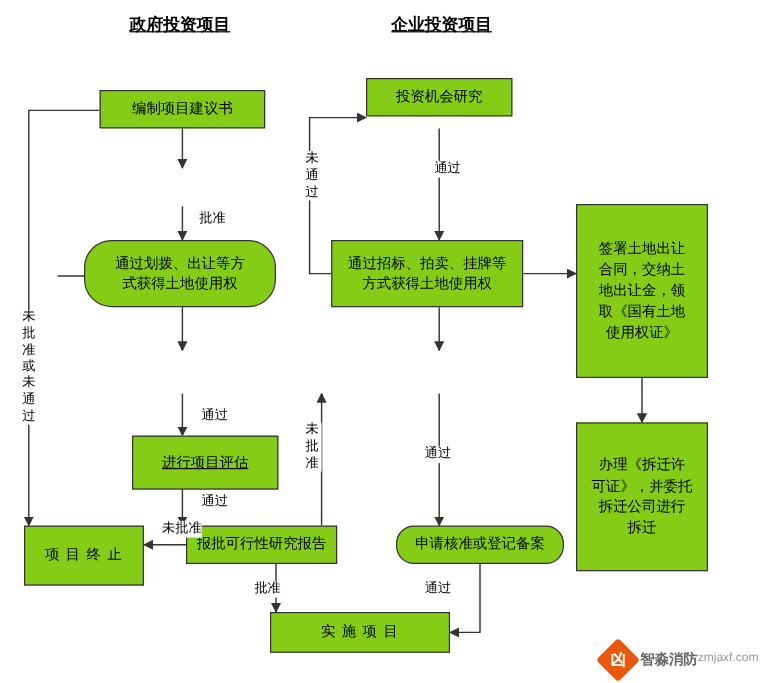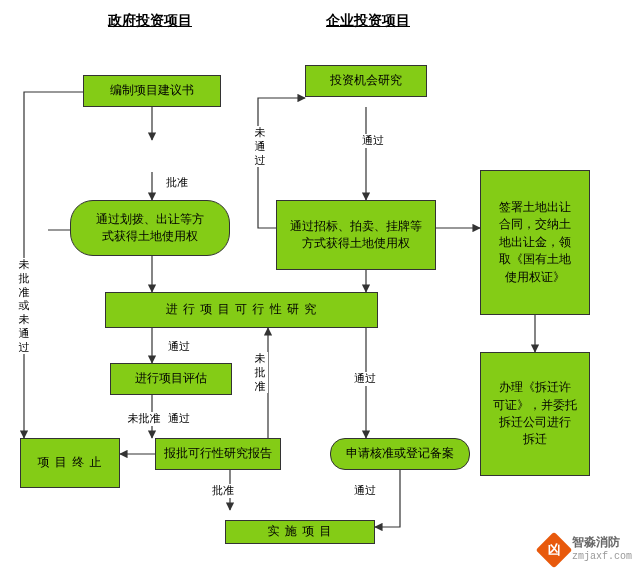--- a/index.html
+++ b/index.html
@@ -55,21 +55,21 @@
     width:26px;height:26px;
     background:#e8590c;
     transform:rotate(45deg);
     border-radius:3px;
     display:flex;align-items:center;justify-content:center;
   }
   .wm-logo span{
     transform:rotate(-45deg);
     color:#fff;font-size:13px;font-weight:bold;
   }
-  .wm-txt{display:flex;flex-direction:column;line-height:1.15;font-family:Liberation Mono, monospace;}
+  .wm-txt{display:flex;flex-direction:row;line-height:1.15;}
   .wm-t1{font-size:12px;color:#666;font-weight:bold;}
   .wm-t2{font-size:10px;color:#999;}
 </style>
 </head>
 <body>
 
 <div id="canvas">
 
   <svg class="lines">
     <defs>
@@ -110,57 +110,56 @@
     </g>
   </svg>
 
   <div class="title" style="left:92px;top:12px;width:116px;">政府投资项目</div>
   <div class="title" style="left:310px;top:12px;width:116px;">企业投资项目</div>
 
   <div class="node" style="left:83px;top:75px;width:138px;height:32px;">编制项目建议书</div>
   <div class="node" style="left:70px;top:200px;width:160px;height:56px;border-radius:23px;">通过划拨、出让等方
 式获得土地使用权</div>
   <div class="node" style="left:305px;top:65px;width:122px;height:32px;">投资机会研究</div>
-  <div class="node" style="left:276px;top:200px;width:160px;height:70px;">通过招标、拍卖、挂牌等
+  <div class="node" style="left:276px;top:200px;width:160px;height:56px;">通过招标、拍卖、挂牌等
 方式获得土地使用权</div>
   <div class="node" style="left:480px;top:170px;width:110px;height:145px;">签署土地出让
 合同，交纳土
 地出让金，领
 取《国有土地
 使用权证》</div>
-  <div class="node" style="left:105px;top:292px;width:273px;height:36px;letter-spacing:1px;">进 行 项 目 可 行 性 研 究</div>
-  <div class="node" style="left:110px;top:363px;width:122px;height:32px;">进行项目评估</div>
+  <div class="node" style="left:110px;top:363px;width:122px;height:45px;text-decoration:underline;">进行项目评估</div>
   <div class="node" style="left:480px;top:352px;width:110px;height:124px;">办理《拆迁许
 可证》，并委托
 拆迁公司进行
 拆迁</div>
   <div class="node" style="left:20px;top:438px;width:100px;height:50px;letter-spacing:1px;">项 目 终 止</div>
   <div class="node" style="left:155px;top:438px;width:126px;height:32px;">报批可行性研究报告</div>
   <div class="node" style="left:330px;top:438px;width:140px;height:32px;border-radius:15px;">申请核准或登记备案</div>
-  <div class="node" style="left:225px;top:510px;width:150px;height:24px;letter-spacing:1px;margin-top:10px;">实 施 项 目</div>
+  <div class="node" style="left:225px;top:510px;width:150px;height:34px;letter-spacing:1px;">实 施 项 目</div>
 
   <div class="lbl" style="left:160px;top:176px;width:34px;">批准</div>
   <div class="lbl" style="left:356px;top:134px;width:34px;">通过</div>
   <div class="lbl" style="left:252px;top:126px;width:16px;">未
 通
 过</div>
   <div class="lbl" style="left:16px;top:258px;width:16px;">未
 批
 准
 或
 未
 通
 过</div>
   <div class="lbl" style="left:162px;top:340px;width:34px;">通过</div>
   <div class="lbl" style="left:162px;top:412px;width:34px;">通过</div>
   <div class="lbl" style="left:252px;top:352px;width:16px;">未
 批
 准</div>
   <div class="lbl" style="left:348px;top:372px;width:34px;">通过</div>
-  <div class="lbl" style="left:120px;top:412px;width:48px;">未批准</div>
+  <div class="lbl" style="left:120px;top:434px;width:48px;text-align:right;">未批准</div>
   <div class="lbl" style="left:206px;top:484px;width:34px;">批准</div>
   <div class="lbl" style="left:348px;top:484px;width:34px;">通过</div>
 
   <div class="wm">
     <div class="wm-logo">
         <span>凶</span>
       </div>
     <div class="wm-txt">
       <div class="wm-t1">智淼消防</div>
       <div class="wm-t2">zmjaxf.com</div>

